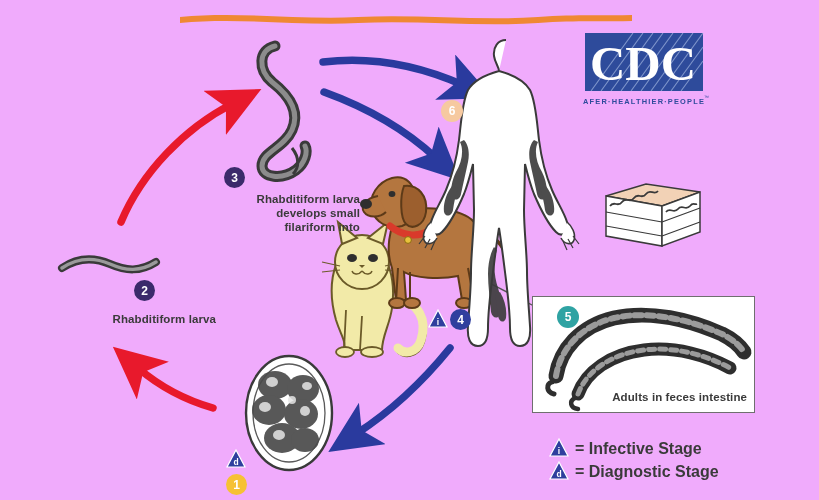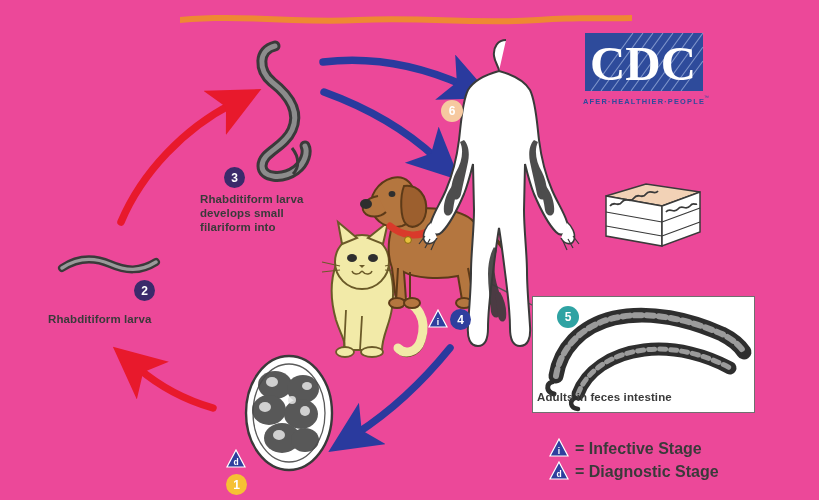--- a/index.html
+++ b/index.html
@@ -4,42 +4,42 @@
 <style>
   html, body {
     margin: 0;
     padding: 0;
     background: #ffffff;
   }
   #stage {
     position: relative;
     width: 819px;
     height: 500px;
-    background: #ec4899;
+    background: #f0abfc;
     overflow: hidden;
     font-family: "Liberation Sans", sans-serif;
     color: #2b2b2b;
   }
   .abs { position: absolute; }
 
   
   .banner {
     left: 178px; top: 4px; width: 456px; height: 22px;
   }
 
   
   .cdc-logo {
     left: 583px; top: 33px; width: 134px; height: 78px;
   }
 
   
   .lbl {
     font-size: 11.5px;
     line-height: 14px;
-    text-align: left;
+    text-align: right;
     color: #3a3a3a;
     font-weight: 700;
     letter-spacing: .1px;
   }
   .lbl-step3 { left: 200px; top: 192px; width: 160px; }
   .lbl-step2 { left: 48px;  top: 312px; width: 168px; }
   .lbl-eggs  { left: 256px; top: 478px; width: 120px; text-align: left; }
   .lbl-adults{ left: 537px; top: 390px; width: 210px; }
 
   

